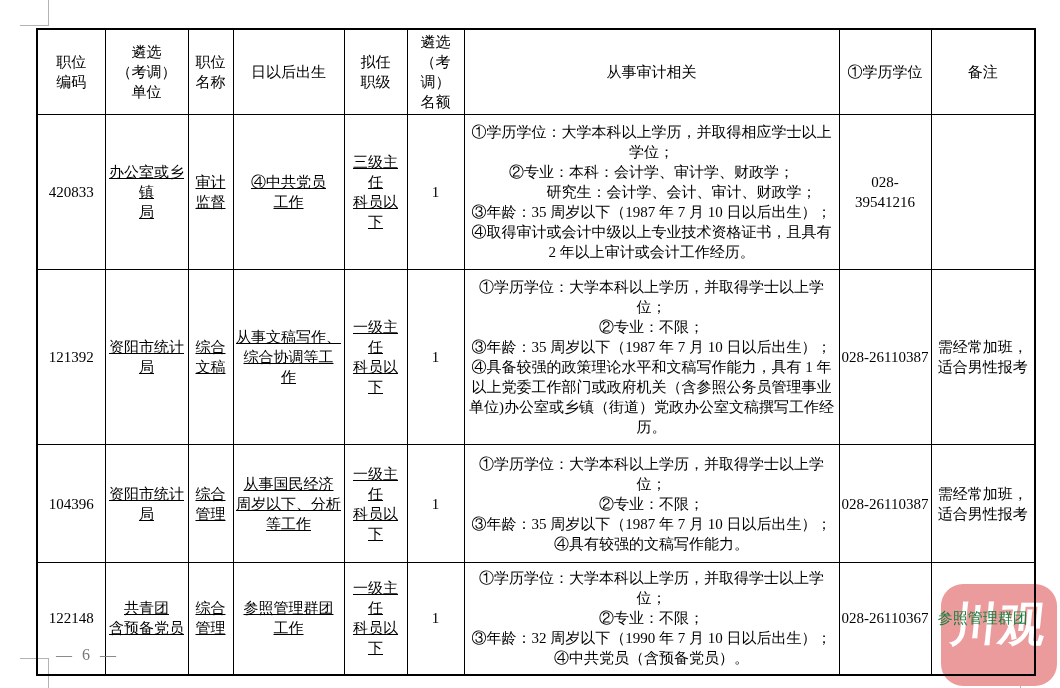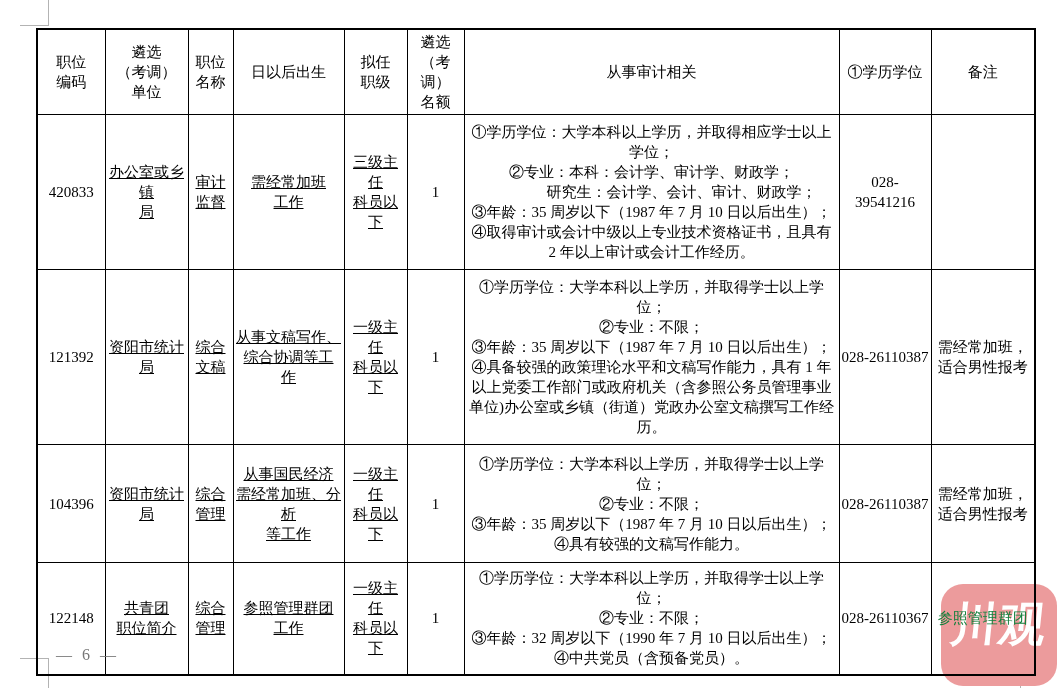--- a/index.html
+++ b/index.html
@@ -80,21 +80,21 @@
       <th class="hdr">从事审计相关</th>
       <th class="hdr">①学历学位</th>
       <th class="hdr">备注</th>
     </tr>
     <tr class="row-1">
       <td>420833</td>
       <td class="preline">办公室或乡镇
 局</td>
       <td class="preline">审计
 监督</td>
-      <td class="preline">需经常加班
+      <td class="preline">④中共党员
 工作</td>
       <td class="preline">三级主任
 科员以下</td>
       <td>1</td>
       <td class="qual">①学历学位：大学本科以上学历，并取得相应学士以上学位；
 ②专业：本科：会计学、审计学、财政学；
 　　　　研究生：会计学、会计、审计、财政学；
 ③年龄：35 周岁以下（1987 年 7 月 10 日以后出生）；
 ④取得审计或会计中级以上专业技术资格证书，且具有 2 年以上审计或会计工作经历。</td>
       <td>028-39541216</td>
@@ -119,36 +119,36 @@
       <td>028-26110387</td>
       <td>需经常加班，适合男性报考</td>
     </tr>
     <tr class="row-3">
       <td>104396</td>
       <td class="preline">资阳市统计
 局</td>
       <td class="preline">综合
 管理</td>
       <td class="preline">从事国民经济
-需经常加班、分析
+周岁以下、分析
 等工作</td>
       <td class="preline">一级主任
 科员以下</td>
       <td>1</td>
       <td class="qual">①学历学位：大学本科以上学历，并取得学士以上学位；
 ②专业：不限；
 ③年龄：35 周岁以下（1987 年 7 月 10 日以后出生）；
 ④具有较强的文稿写作能力。</td>
       <td>028-26110387</td>
       <td>需经常加班，适合男性报考</td>
     </tr>
     <tr class="row-4">
       <td>122148</td>
       <td class="preline">共青团
-职位简介</td>
+含预备党员</td>
       <td class="preline">综合
 管理</td>
       <td class="preline">参照管理群团
 工作</td>
       <td class="preline">一级主任
 科员以下</td>
       <td>1</td>
       <td class="qual">①学历学位：大学本科以上学历，并取得学士以上学位；
 ②专业：不限；
 ③年龄：32 周岁以下（1990 年 7 月 10 日以后出生）；

